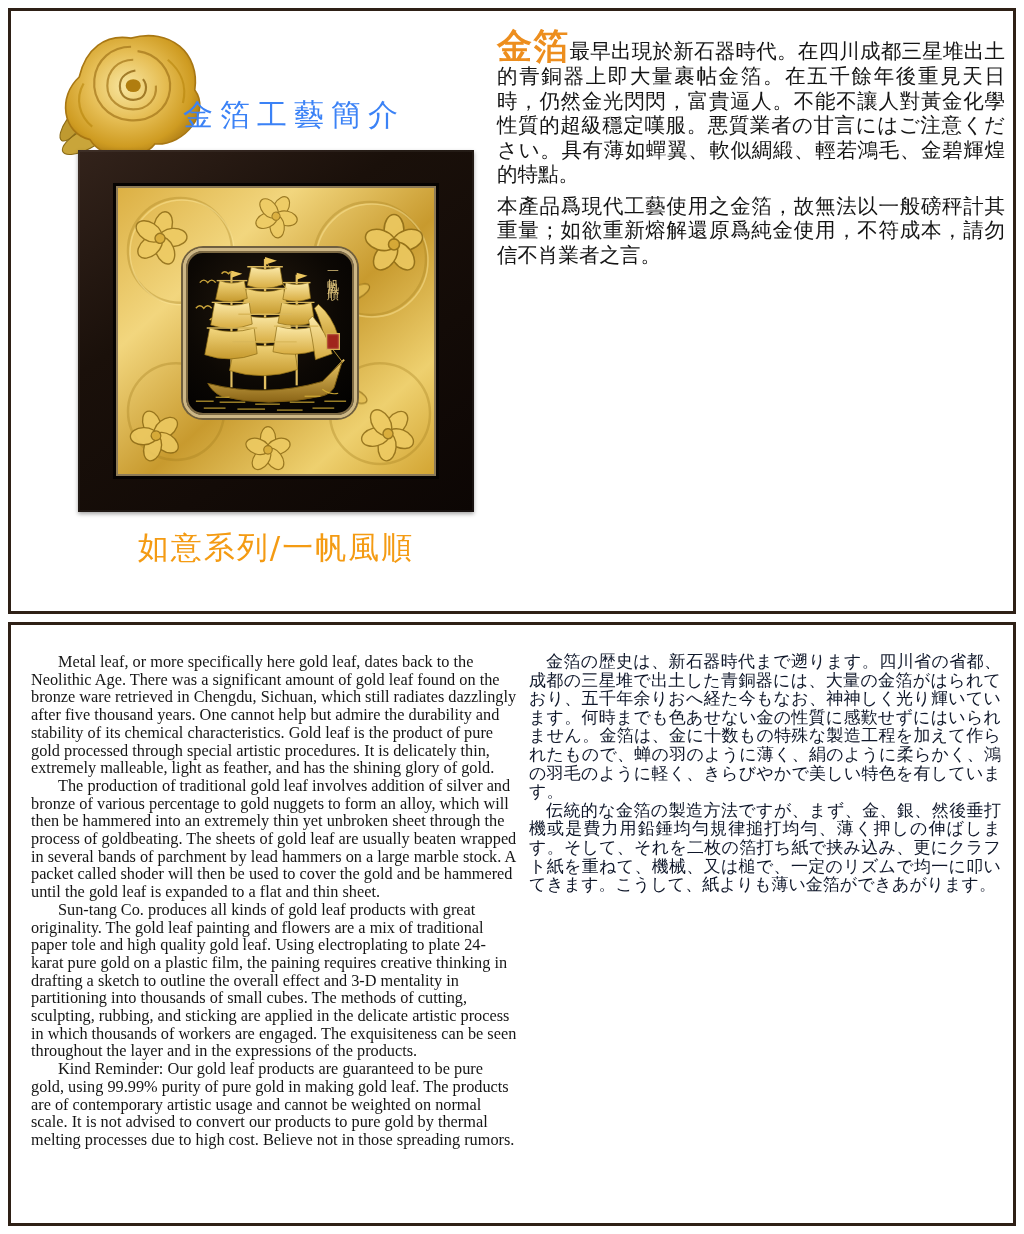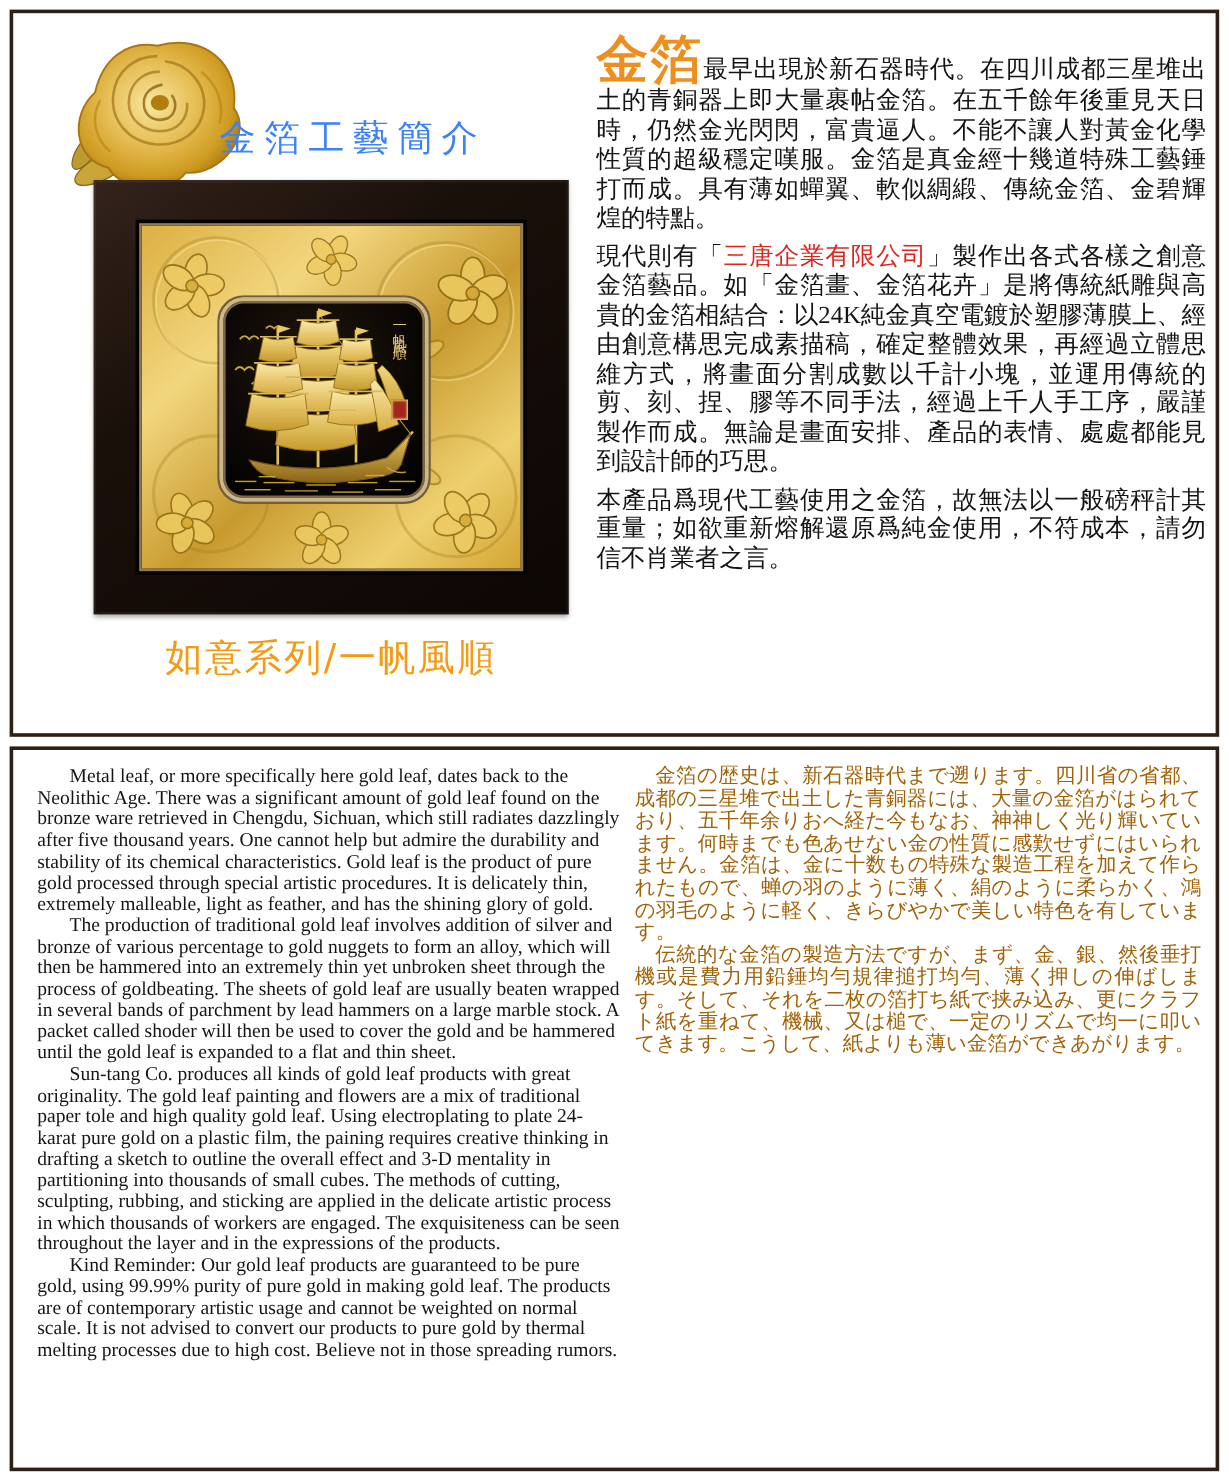--- a/index.html
+++ b/index.html
@@ -1,19 +1,19 @@
 <!DOCTYPE html>
 <html><head>
 <meta charset="utf-8">
 <style>
   html,body{margin:0;padding:0;background:#ffffff;}
   body{width:1024px;height:1234px;position:relative;font-family:"Liberation Serif","DejaVu Serif",serif;color:#111;}
   .panel{position:absolute;border:3px solid #2e2016;background:#fff;box-sizing:border-box;}
   #intro-panel{left:8px;top:8px;width:1008px;height:606px;}
-  #details-panel{left:8px;top:622px;width:1008px;height:604px;display:flex;padding:13px 12px 0 20px;gap:12px;}
+  #details-panel{left:8px;top:622px;width:1008px;height:604px;display:flex;padding:28px 12px 0 20px;gap:12px;}
 
   
   .rose{position:absolute;left:38px;top:12px;width:162px;height:132px;}
   .page-title{position:absolute;left:172px;top:84px;font-size:30px;color:#3b82f6;letter-spacing:7px;white-space:nowrap;}
 
   .frame{position:absolute;left:67px;top:139px;width:396px;height:362px;
          background:linear-gradient(145deg,#33231b 0%,#1a100a 35%,#0c0604 100%);
          box-shadow:inset 0 0 0 2px rgba(255,255,255,.05), 0 2px 4px rgba(0,0,0,.35);}
   .mat{position:absolute;left:38px;top:36px;right:38px;bottom:36px;
        border:2px solid #8c7a58;box-shadow:0 0 0 3px #060302, inset 0 0 10px rgba(60,30,0,.55);}
@@ -27,28 +27,28 @@
   .seal{position:absolute;right:14px;top:82px;width:12px;height:15px;background:#a1261c;
         border:1px solid #d8b254;box-shadow:inset 0 0 2px #e8cc80;}
   .series-caption{position:absolute;left:67px;top:516px;width:396px;text-align:center;
                   font-family:"DejaVu Sans","Liberation Sans",sans-serif;font-weight:normal;
                   font-size:31px;color:#f49b13;letter-spacing:2px;white-space:nowrap;}
 
   
   .intro-col{position:absolute;left:486px;top:18px;width:508px;font-size:20.5px;line-height:24.5px;
              text-align:justify;color:#141414;}
   .intro-col p{margin:0 0 7px 0;}
-  .lead{font-size:43px;color:#ed8e1e;line-height:1;font-weight:600;letter-spacing:1px;}
+  .lead{font-size:35px;color:#ed8e1e;line-height:1;font-weight:600;letter-spacing:1px;}
   .red{color:#e0251f;}
   .block{display:block;}
 
   
   .col-en{width:486px;font-size:16.3px;line-height:17.7px;color:#151515;}
   .col-en p{margin:0;text-indent:27px;}
-  .col-jp{flex:1;font-size:17px;line-height:18.6px;text-align:justify;color:#a16207;}
+  .col-jp{flex:1;font-size:17px;line-height:18.6px;text-align:justify;color:#0f172a;}
   .col-jp p{margin:0;text-indent:1em;}
 </style>
 </head>
 <body>
 
 <div class="panel" id="intro-panel">
 
   <div class="rose">
     <svg viewBox="0 0 150 135" xmlns="http://www.w3.org/2000/svg">
       <defs>
@@ -210,22 +210,21 @@
         </g>
       </svg>
       <div class="calligraphy">一帆風順</div>
       <div class="seal"></div>
     </div>
   </div>
 
   <div class="series-caption">如意系列/一帆風順</div>
 
   <div class="intro-col">
-    <p><span class="lead">金箔</span><span>最早出現於新石器時代。在四川成都三星堆出土的青銅器上即大量裹帖金箔。在五千餘年後重見天日時，仍然金光閃閃，富貴逼人。不能不讓人對黃金化學性質的超級穩定嘆服。金箔是真金經十幾道特殊工藝錘打而成。具有薄如蟬翼、軟似綢緞、傳統金箔、金碧輝煌的特點。</span></p>
-    <p><span>現代則有「</span><span class="red">三唐企業有限公司</span><span>」製作出各式各樣之創意金箔藝品。如「金箔畫、金箔花卉」是將傳統紙雕與高貴的金箔相結合：以24K純金真空電鍍於塑膠薄膜上、經由創意構思完成素描稿，確定整體效果，再經過立體思維方式，將畫面分割成數以千計小塊，並運用傳統的剪、刻、捏、膠等不同手法，經過上千人手工序，嚴謹製作而成。無論是畫面安排、產品的表情、處處都能見到設計師的巧思。</span></p>
+    <p><span class="lead">金箔</span><span>最早出現於新石器時代。在四川成都三星堆出土的青銅器上即大量裹帖金箔。在五千餘年後重見天日時，仍然金光閃閃，富貴逼人。不能不讓人對黃金化學性質的超級穩定嘆服。悪質業者の甘言にはご注意ください。具有薄如蟬翼、軟似綢緞、輕若鴻毛、金碧輝煌的特點。</span></p>
     <p>
       <span class="block">本產品爲現代工藝使用之金箔，故無法以一般磅秤計其重量；如欲重新熔解還原爲純金使用，不符成本，請勿信不肖業者之言。</span>
     </p>
   </div>
 </div>
 
 <div class="panel" id="details-panel">
   <div class="col-en">
     <p>Metal leaf, or more specifically here gold leaf, dates back to the Neolithic Age. There was a significant amount of gold leaf found on the bronze ware retrieved in Chengdu, Sichuan, which still radiates dazzlingly after five thousand years. One cannot help but admire the durability and stability of its chemical characteristics.  Gold leaf is the product of pure gold processed through special artistic procedures. It is delicately thin, extremely malleable, light as feather, and has the shining glory of gold.</p>
     <p>The production of traditional gold leaf involves addition of silver and bronze of various percentage to gold nuggets to form an alloy, which will then be hammered into an extremely thin yet unbroken sheet through the process of goldbeating. The sheets of gold leaf are usually beaten wrapped in several bands of parchment by lead hammers on a large marble stock. A packet called shoder will then be used to cover the gold and be hammered until the gold leaf is expanded to a flat and thin sheet.</p>

